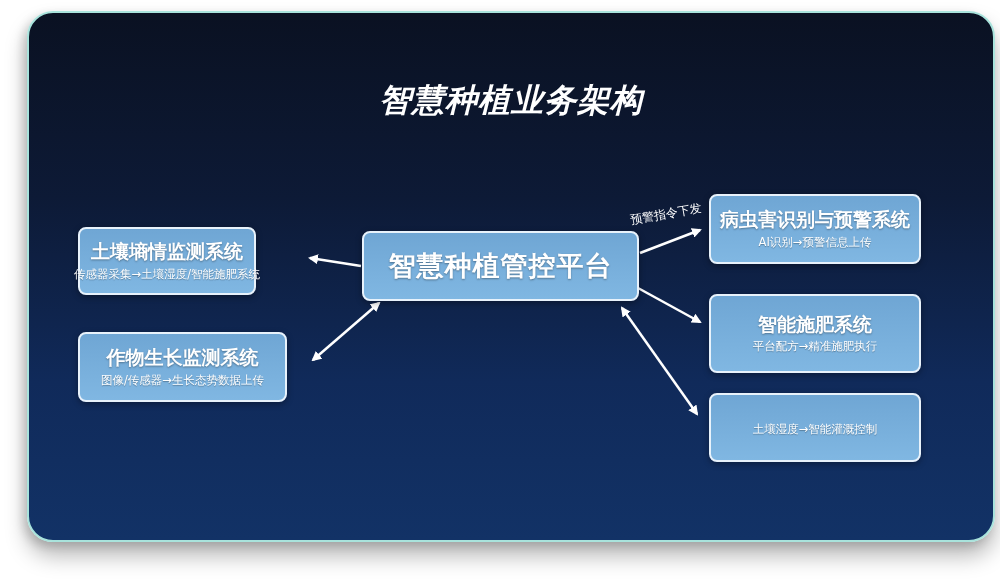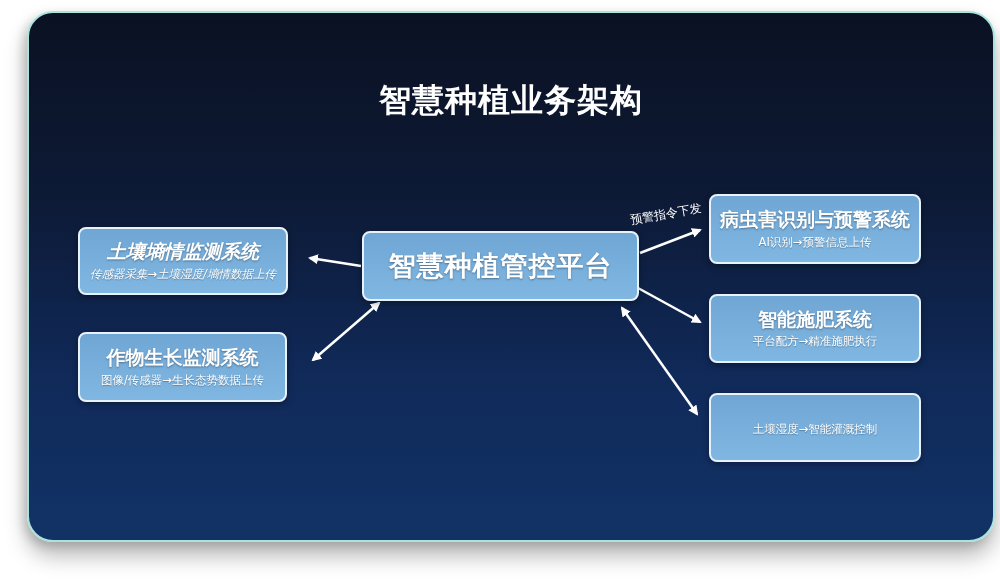--- a/index.html
+++ b/index.html
@@ -5,20 +5,21 @@
   html, body { margin:0; padding:0; width:1000px; height:586px; background:#ffffff; overflow:hidden; }
   body { font-family: "DejaVu Sans", "Liberation Sans", sans-serif; position:relative; }
   .card {
     position:absolute; left:27px; top:11px; width:968px; height:531px;
     border-radius:26px;
     border:2px solid #a9e3dc;
     box-sizing:border-box;
     background: linear-gradient(180deg, #0a1122 0%, #0d1a36 35%, #102a5a 70%, #123266 100%);
     box-shadow: 0 14px 22px rgba(0,0,0,0.28), -4px 4px 10px rgba(0,0,0,0.15);
     overflow:hidden;
+    font-style:italic;
   }
   .title {
     position:absolute; left:0; right:0; top:66px; text-align:center;
     color:#ffffff; font-size:32px; font-weight:bold; letter-spacing:1px;
   }
   .node {
     position:absolute; box-sizing:border-box;
     border:2px solid #e8f2fb; border-radius:8px;
     background: linear-gradient(180deg, #6fa6d4 0%, #80b7e2 100%);
     color:#ffffff; text-align:center;
@@ -61,35 +62,35 @@
 
   <line x1="622" y1="308" x2="697" y2="414" stroke="#fff" stroke-width="2.5" marker-start="url(#ahs)" marker-end="url(#ah)"></line>
 </svg>
 
 <div class="edge-label" style="left:632px; top:212px;">预警指令下发</div>
 
 <div class="node center" style="left:362px; top:231px; width:277px; height:70px;">
   <div class="n-title">智慧种植管控平台</div>
 </div>
 
-<div class="node" style="left:78px; top:227px; width:210px; height:68px;font-style:italic;">
+<div class="node" style="left:78px; top:227px; width:178px; height:68px;">
   <div class="n-title">土壤墒情监测系统</div>
-  <div class="n-sub">传感器采集→土壤湿度/墒情数据上传</div>
+  <div class="n-sub">传感器采集→土壤湿度/智能施肥系统</div>
 </div>
 
 <div class="node" style="left:78px; top:332px; width:209px; height:70px;">
   <div class="n-title">作物生长监测系统</div>
   <div class="n-sub">图像/传感器→生长态势数据上传</div>
 </div>
 
 <div class="node" style="left:709px; top:194px; width:212px; height:70px;">
   <div class="n-title">病虫害识别与预警系统</div>
   <div class="n-sub">AI识别→预警信息上传</div>
 </div>
 
-<div class="node" style="left:709px; top:294px; width:212px; height:69px;">
+<div class="node" style="left:709px; top:294px; width:212px; height:79px;">
   <div class="n-title">智能施肥系统</div>
   <div class="n-sub">平台配方→精准施肥执行</div>
 </div>
 
 <div class="node" style="left:709px; top:393px; width:212px; height:69px;">
   <div class="n-sub">土壤湿度→智能灌溉控制</div>
 </div>
 
 </body></html>

